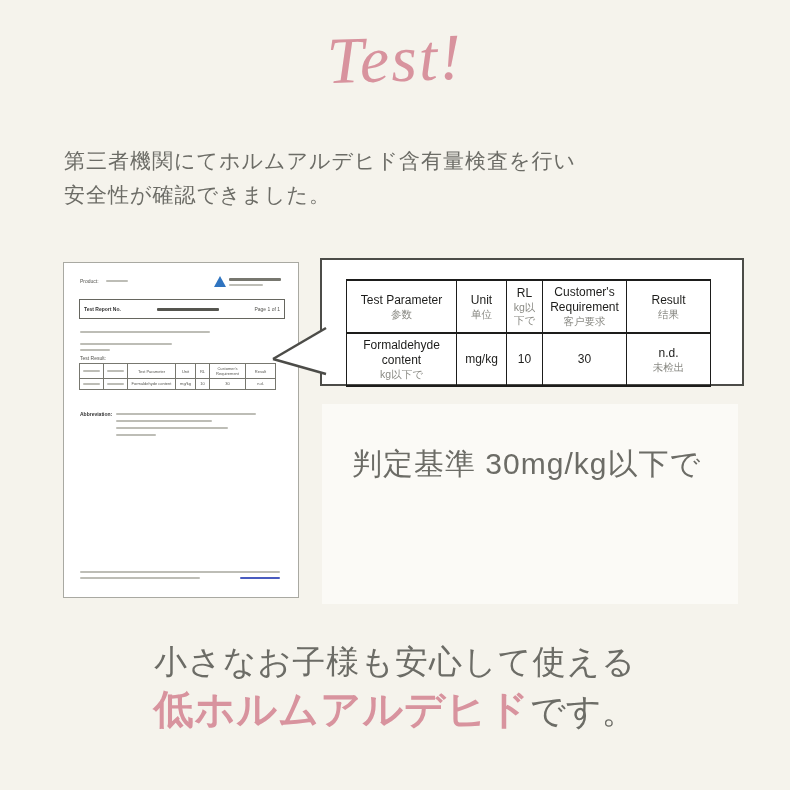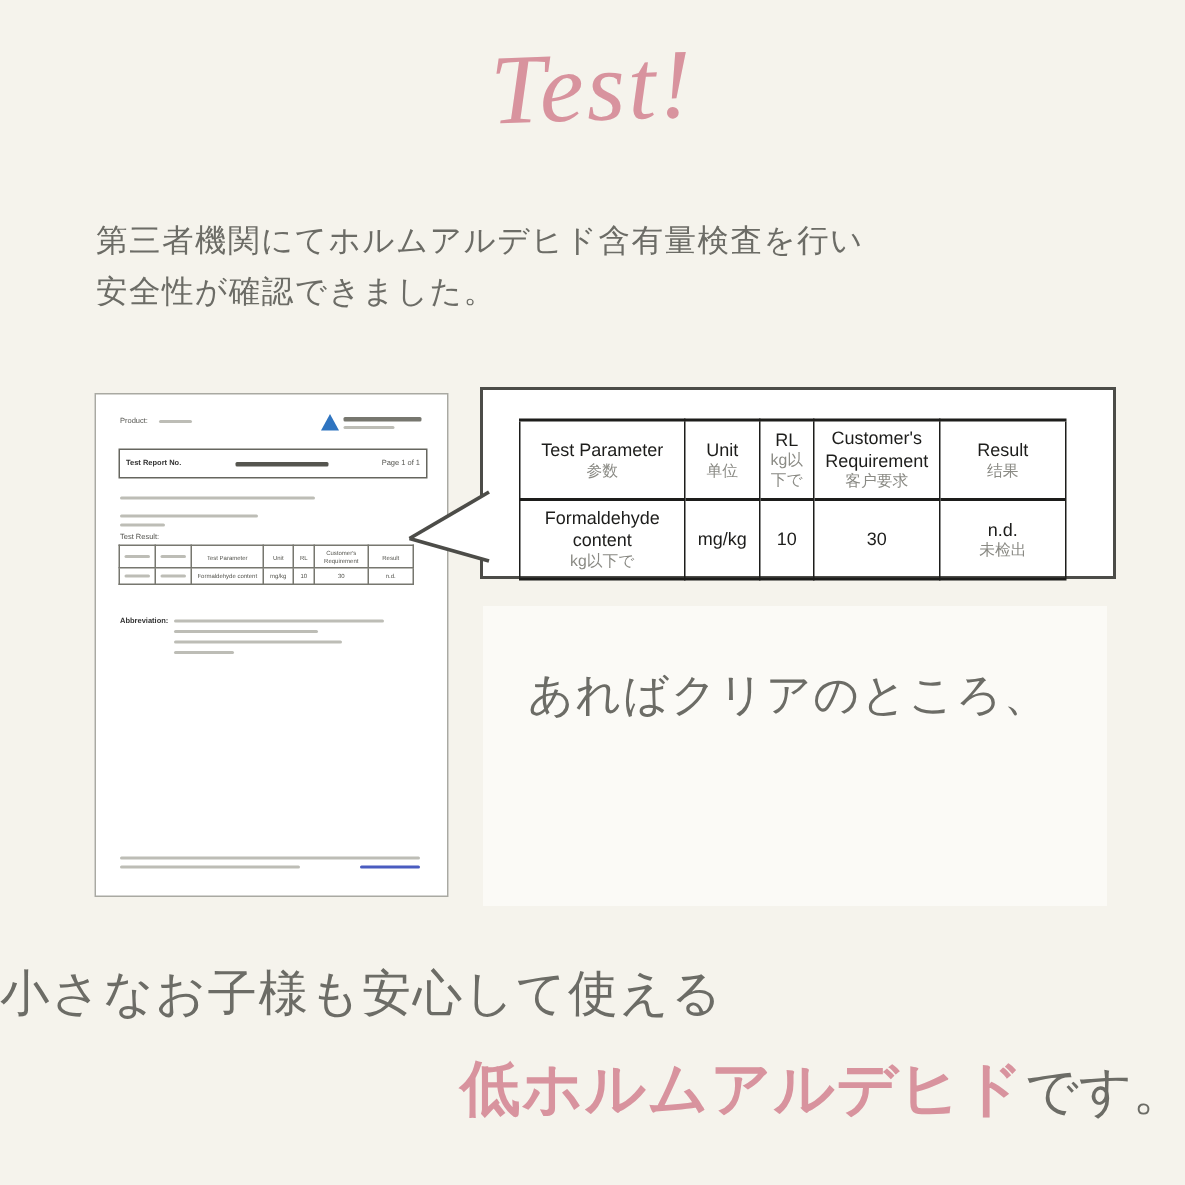--- a/index.html
+++ b/index.html
@@ -88,25 +88,25 @@
     font-size:30px; line-height:1.6; letter-spacing:1px;
     color:#6c6c66;
   }
   .criteria .hl {
     color:#d8939e; font-weight:bold; font-size:33px; letter-spacing:2px;
   }
 
   
   .bottom1 {
     position:absolute; top:640px; left:0; width:100%;
-    font-size:33px; letter-spacing:1px; color:#6c6c66;
+    text-align:center; font-size:33px; letter-spacing:1px; color:#6c6c66;
   }
   .bottom2 {
     position:absolute; top:682px; left:0; width:100%;
-    text-align:right; font-size:35px; color:#6c6c66;margin-top:16px;
+    text-align:center; font-size:35px; color:#6c6c66;
   }
   .bottom2 .hl { color:#d8939e; font-weight:bold; font-size:40px; letter-spacing:1px; }
 </style>
 </head>
 <body>
 
 <div class="script-title">Test!</div>
 
 <div class="heading">
   <div>第三者機関にてホルムアルデヒド含有量検査を行い</div>
@@ -217,19 +217,19 @@
       <td>
         <span>n.d.</span>
         <span class="cn">未检出</span>
       </td>
     </tr>
   </tbody>
     </table>
 </div>
 
 <div class="criteria">
-  <div>あればクリアのところ、</div>
+  <div>判定基準 30mg/kg以下で</div>
 </div>
 
 <div class="bottom1">小さなお子様も安心して使える</div>
 <div class="bottom2">
   <span class="hl">低ホルムアルデヒド</span><span>です。</span>
 </div>
 
 </body></html>

